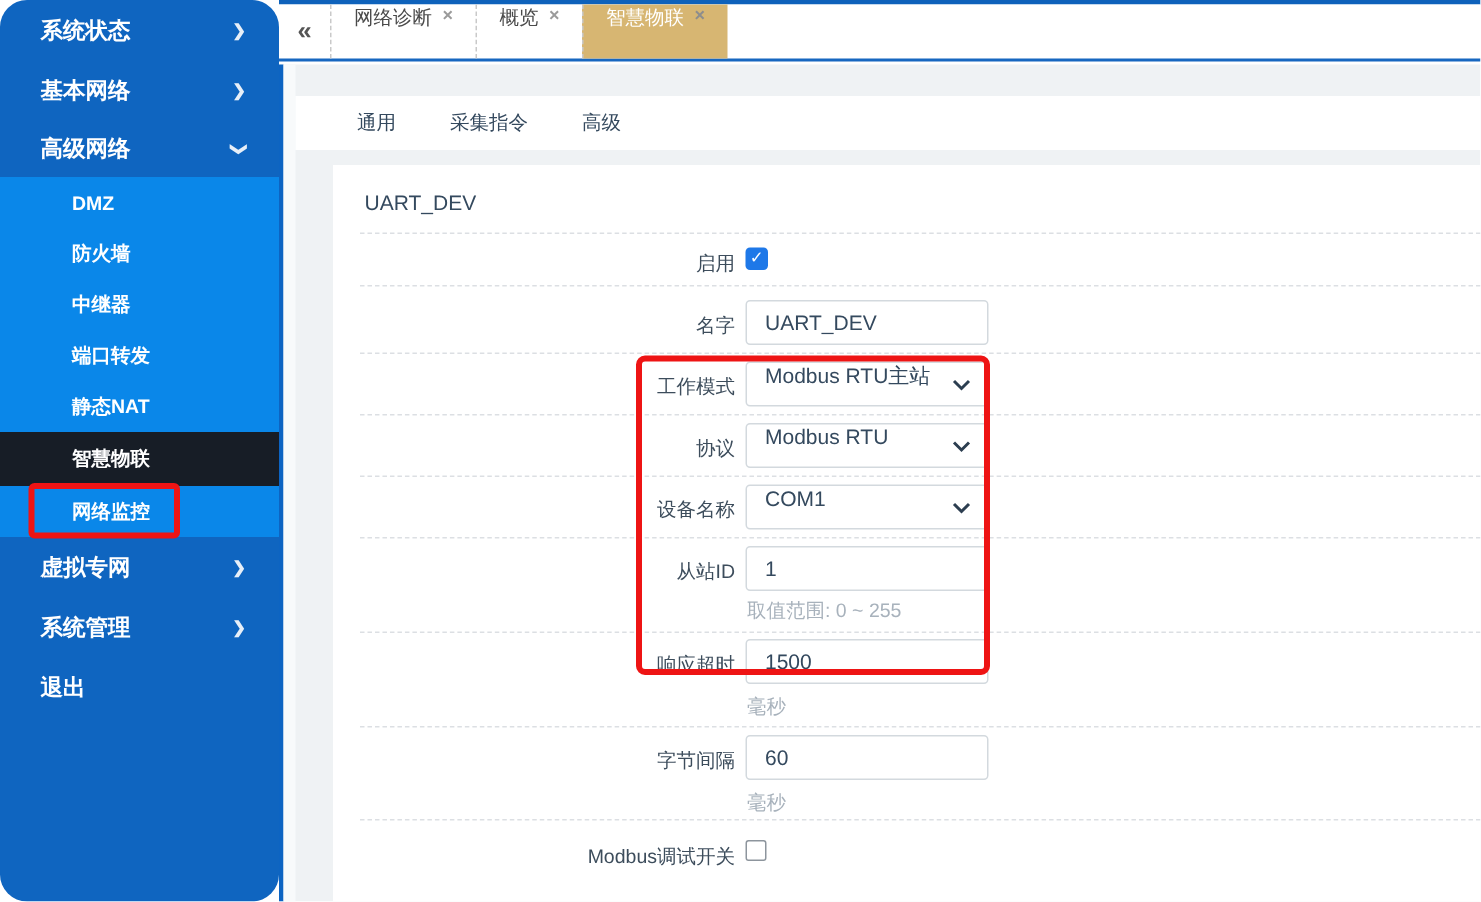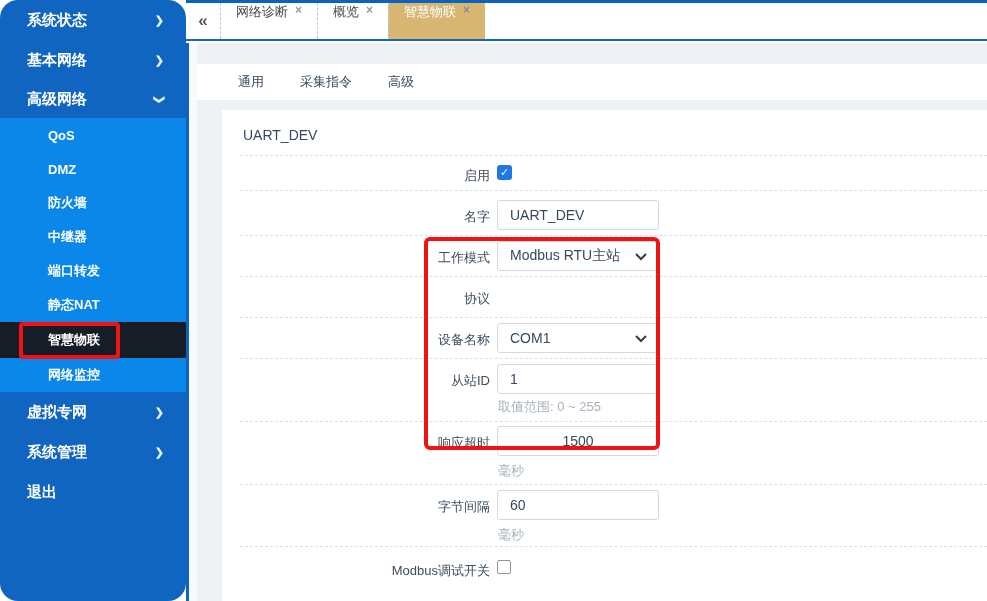--- a/index.html
+++ b/index.html
@@ -42,21 +42,21 @@
   .card { position:absolute; top:110px; left:36px; right:0; bottom:0; background:#fff; }
   .section-title { position:absolute; left:21px; top:17px; font-size:14px; color:#34495e; }
   .sep { position:absolute; left:18px; right:0; border-top:1px dashed #dcdfe3; }
 
   .row-label { position:absolute; left:18px; width:250px; text-align:right;
                font-size:13px; color:#3d4d5c; }
   .input, .select-box { position:absolute; left:275px; width:162px; height:30px;
                border:1px solid #d3d9de; border-radius:3px; background:#fff;
                font-size:14px; color:#34495e; }
   .input { padding:0 12px; outline:none; font-family:"Liberation Sans", sans-serif; }
-  .select-box { display:flex; align-items:center; padding:0 12px; cursor:pointer; }
+  .select-box { display:flex; align-items:flex-start; padding:0 12px; cursor:pointer; }
   .select-box .chev { position:absolute; right:11px; top:11px; }
   .hint { position:absolute; left:276px; font-size:13px; color:#a8b2bc; }
 
   .cb-checked { position:absolute; left:275px; width:15px; height:15px; background:#1e78e8;
                 border-radius:3px; color:#fff; font-size:11px; line-height:15px;
                 text-align:center; cursor:pointer; }
   .cb-unchecked { position:absolute; left:275px; width:14px; height:14px; background:#fff;
                   border:1px solid #8d959d; border-radius:2px; cursor:pointer; }
 
   
@@ -75,21 +75,20 @@
   <div class="side-top-item">
     <span>基本网络</span>
     <span class="arrow">❯</span>
   </div>
   <div class="side-top-item compact">
     <span>高级网络</span>
     <span class="arrow down">❯</span>
   </div>
 
   <div class="submenu">
-    <div class="side-sub-item">QoS</div>
     <div class="side-sub-item">DMZ</div>
     <div class="side-sub-item">防火墙</div>
     <div class="side-sub-item">中继器</div>
     <div class="side-sub-item">端口转发</div>
     <div class="side-sub-item">静态NAT</div>
     <div class="side-sub-item active">智慧物联</div>
     <div class="side-sub-item">网络监控</div>
   </div>
 
   <div class="side-top-item">
@@ -159,35 +158,41 @@
 
     <div class="row-label" style="top:139px">工作模式</div>
     <div class="select-box" style="top:131px">
       <span>Modbus RTU主站</span>
       <svg class="chev" width="12" height="8">
         <polyline points="1,1 6,6 11,1" fill="none" stroke="#2c3e50" stroke-width="2"></polyline>
       </svg>
     </div>
 
     <div class="row-label" style="top:180px">协议</div>
+    <div class="select-box" style="top:172px">
+      <span>Modbus RTU</span>
+      <svg class="chev" width="12" height="8">
+        <polyline points="1,1 6,6 11,1" fill="none" stroke="#2c3e50" stroke-width="2"></polyline>
+      </svg>
+    </div>
 
     <div class="row-label" style="top:221px">设备名称</div>
     <div class="select-box" style="top:213px">
       <span>COM1</span>
       <svg class="chev" width="12" height="8">
         <polyline points="1,1 6,6 11,1" fill="none" stroke="#2c3e50" stroke-width="2"></polyline>
       </svg>
     </div>
 
     <div class="row-label" style="top:262px">从站ID</div>
     <input class="input" style="top: 254px;" value="1">
     <div class="hint" style="top:288px">取值范围: 0 ~ 255</div>
 
     <div class="row-label" style="top:324px">响应超时</div>
-    <input class="input" style="top: 316px; text-align: center;" value="1500">
+    <input class="input" style="top: 316px;" value="1500">
     <div class="hint" style="top:352px">毫秒</div>
 
     <div class="row-label" style="top:388px">字节间隔</div>
     <input class="input" style="top: 380px;" value="60">
     <div class="hint" style="top:416px">毫秒</div>
 
     <div class="row-label" style="top:452px">Modbus调试开关</div>
     <div class="cb-unchecked" style="top:450px"></div>
   </div>
 </div>

